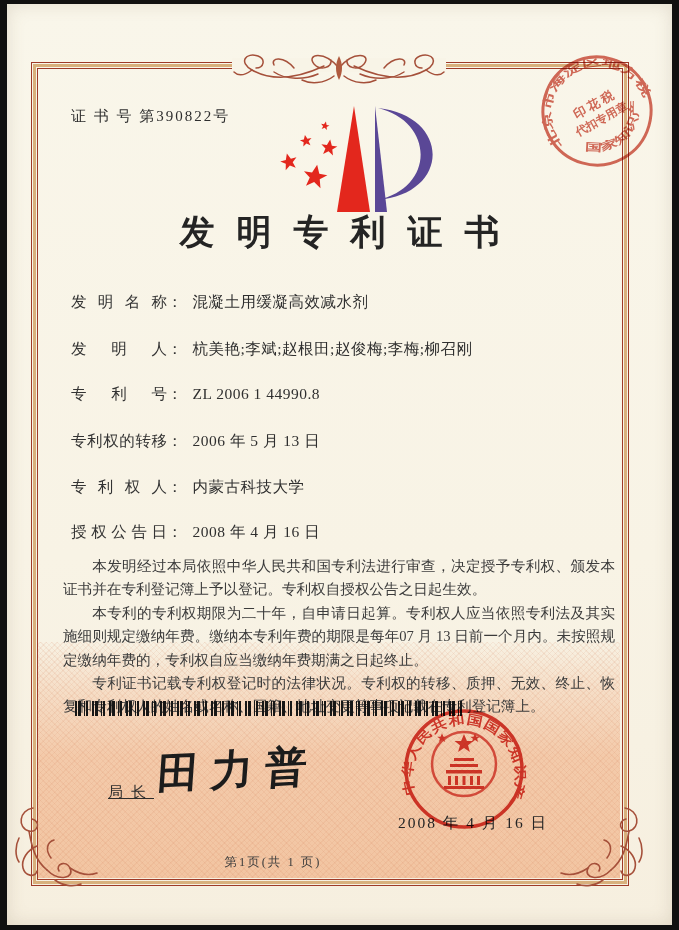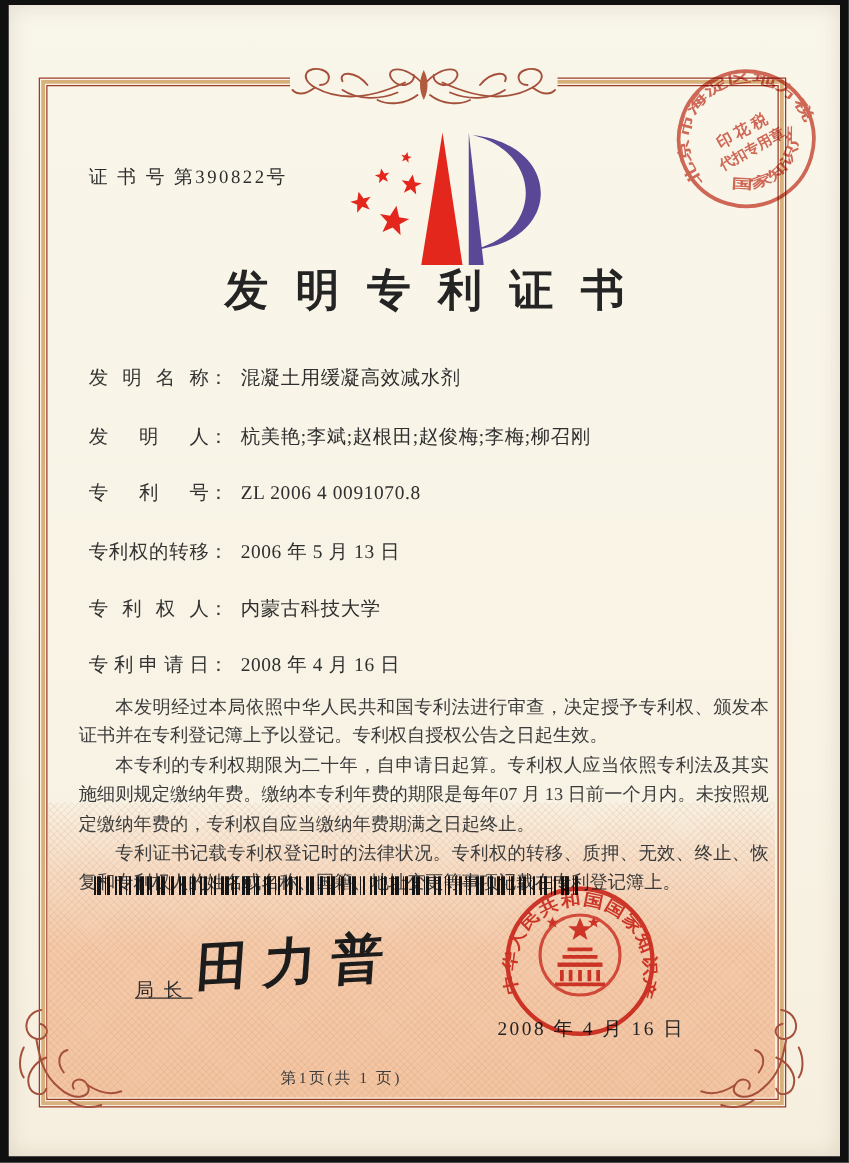--- a/index.html
+++ b/index.html
@@ -24,21 +24,21 @@
     content:'';position:absolute;inset:5px;border:1px solid #9e3a27;
   }
   .pink-zone{
     position:absolute;left:31px;top:638px;width:582px;height:236px;
     background:
       repeating-linear-gradient(45deg, rgba(204,108,68,0.09) 0 1px, transparent 1px 4px),
       repeating-linear-gradient(-45deg, rgba(204,108,68,0.09) 0 1px, transparent 1px 4px),
       linear-gradient(180deg, rgba(245,208,179,0) 0%, rgba(244,203,172,.5) 20%, rgba(243,198,164,.9) 48%, #f2c5a2 100%);
   }
   .abs{position:absolute;}
-  .cert-number{left:64px;top:103px;font-size:15px;letter-spacing:2px;color:#2e2e2e;margin-top:25px;}
+  .cert-number{left:64px;top:103px;font-size:15px;letter-spacing:2px;color:#2e2e2e;}
   .page-title{
     left:0;top:205px;width:665px;text-align:center;
     font-size:35px;font-weight:700;color:#242424;
     letter-spacing:22px;text-indent:22px;
   }
   .field-row{left:64px;font-size:15.5px;color:#333;white-space:nowrap;}
   .field-label{display:inline-block;width:96px;text-align:justify;text-align-last:justify;color:#333;}
   .field-colon{display:inline-block;margin-right:10px;}
   .field-value{letter-spacing:.5px;color:#2f2f2f;}
   .body-text{
@@ -145,30 +145,30 @@
 
   <div class="abs page-title">发明专利证书</div>
 
   <div class="abs field-row" style="top:288px">
     <span class="field-label">发明名称</span><span class="field-colon">：</span><span class="field-value">混凝土用缓凝高效减水剂</span>
   </div>
   <div class="abs field-row" style="top:335px">
     <span class="field-label">发明人</span><span class="field-colon">：</span><span class="field-value">杭美艳;李斌;赵根田;赵俊梅;李梅;柳召刚</span>
   </div>
   <div class="abs field-row" style="top:380px">
-    <span class="field-label">专利号</span><span class="field-colon">：</span><span class="field-value">ZL 2006 4 0091070.8</span>
+    <span class="field-label">专利号</span><span class="field-colon">：</span><span class="field-value">ZL 2006 1 44990.8</span>
   </div>
   <div class="abs field-row" style="top:427px">
     <span class="field-label">专利权的转移</span><span class="field-colon">：</span><span class="field-value">2006 年 5 月 13 日</span>
   </div>
   <div class="abs field-row" style="top:473px">
     <span class="field-label">专利权人</span><span class="field-colon">：</span><span class="field-value">内蒙古科技大学</span>
   </div>
   <div class="abs field-row" style="top:518px">
-    <span class="field-label">专利申请日</span><span class="field-colon">：</span><span class="field-value">2008 年 4 月 16 日</span>
+    <span class="field-label">授权公告日</span><span class="field-colon">：</span><span class="field-value">2008 年 4 月 16 日</span>
   </div>
 
   <div class="abs body-text">
     <p>本发明经过本局依照中华人民共和国专利法进行审查，决定授予专利权、颁发本证书并在专利登记簿上予以登记。专利权自授权公告之日起生效。</p>
     <p>本专利的专利权期限为二十年，自申请日起算。专利权人应当依照专利法及其实施细则规定缴纳年费。缴纳本专利年费的期限是每年07 月 13 日前一个月内。未按照规定缴纳年费的，专利权自应当缴纳年费期满之日起终止。</p>
     <p>专利证书记载专利权登记时的法律状况。专利权的转移、质押、无效、终止、恢复和专利权人的姓名或名称、国籍、地址变更等事项记载在专利登记簿上。</p>
   </div>
 
   <div class="abs barcode"></div>
 

